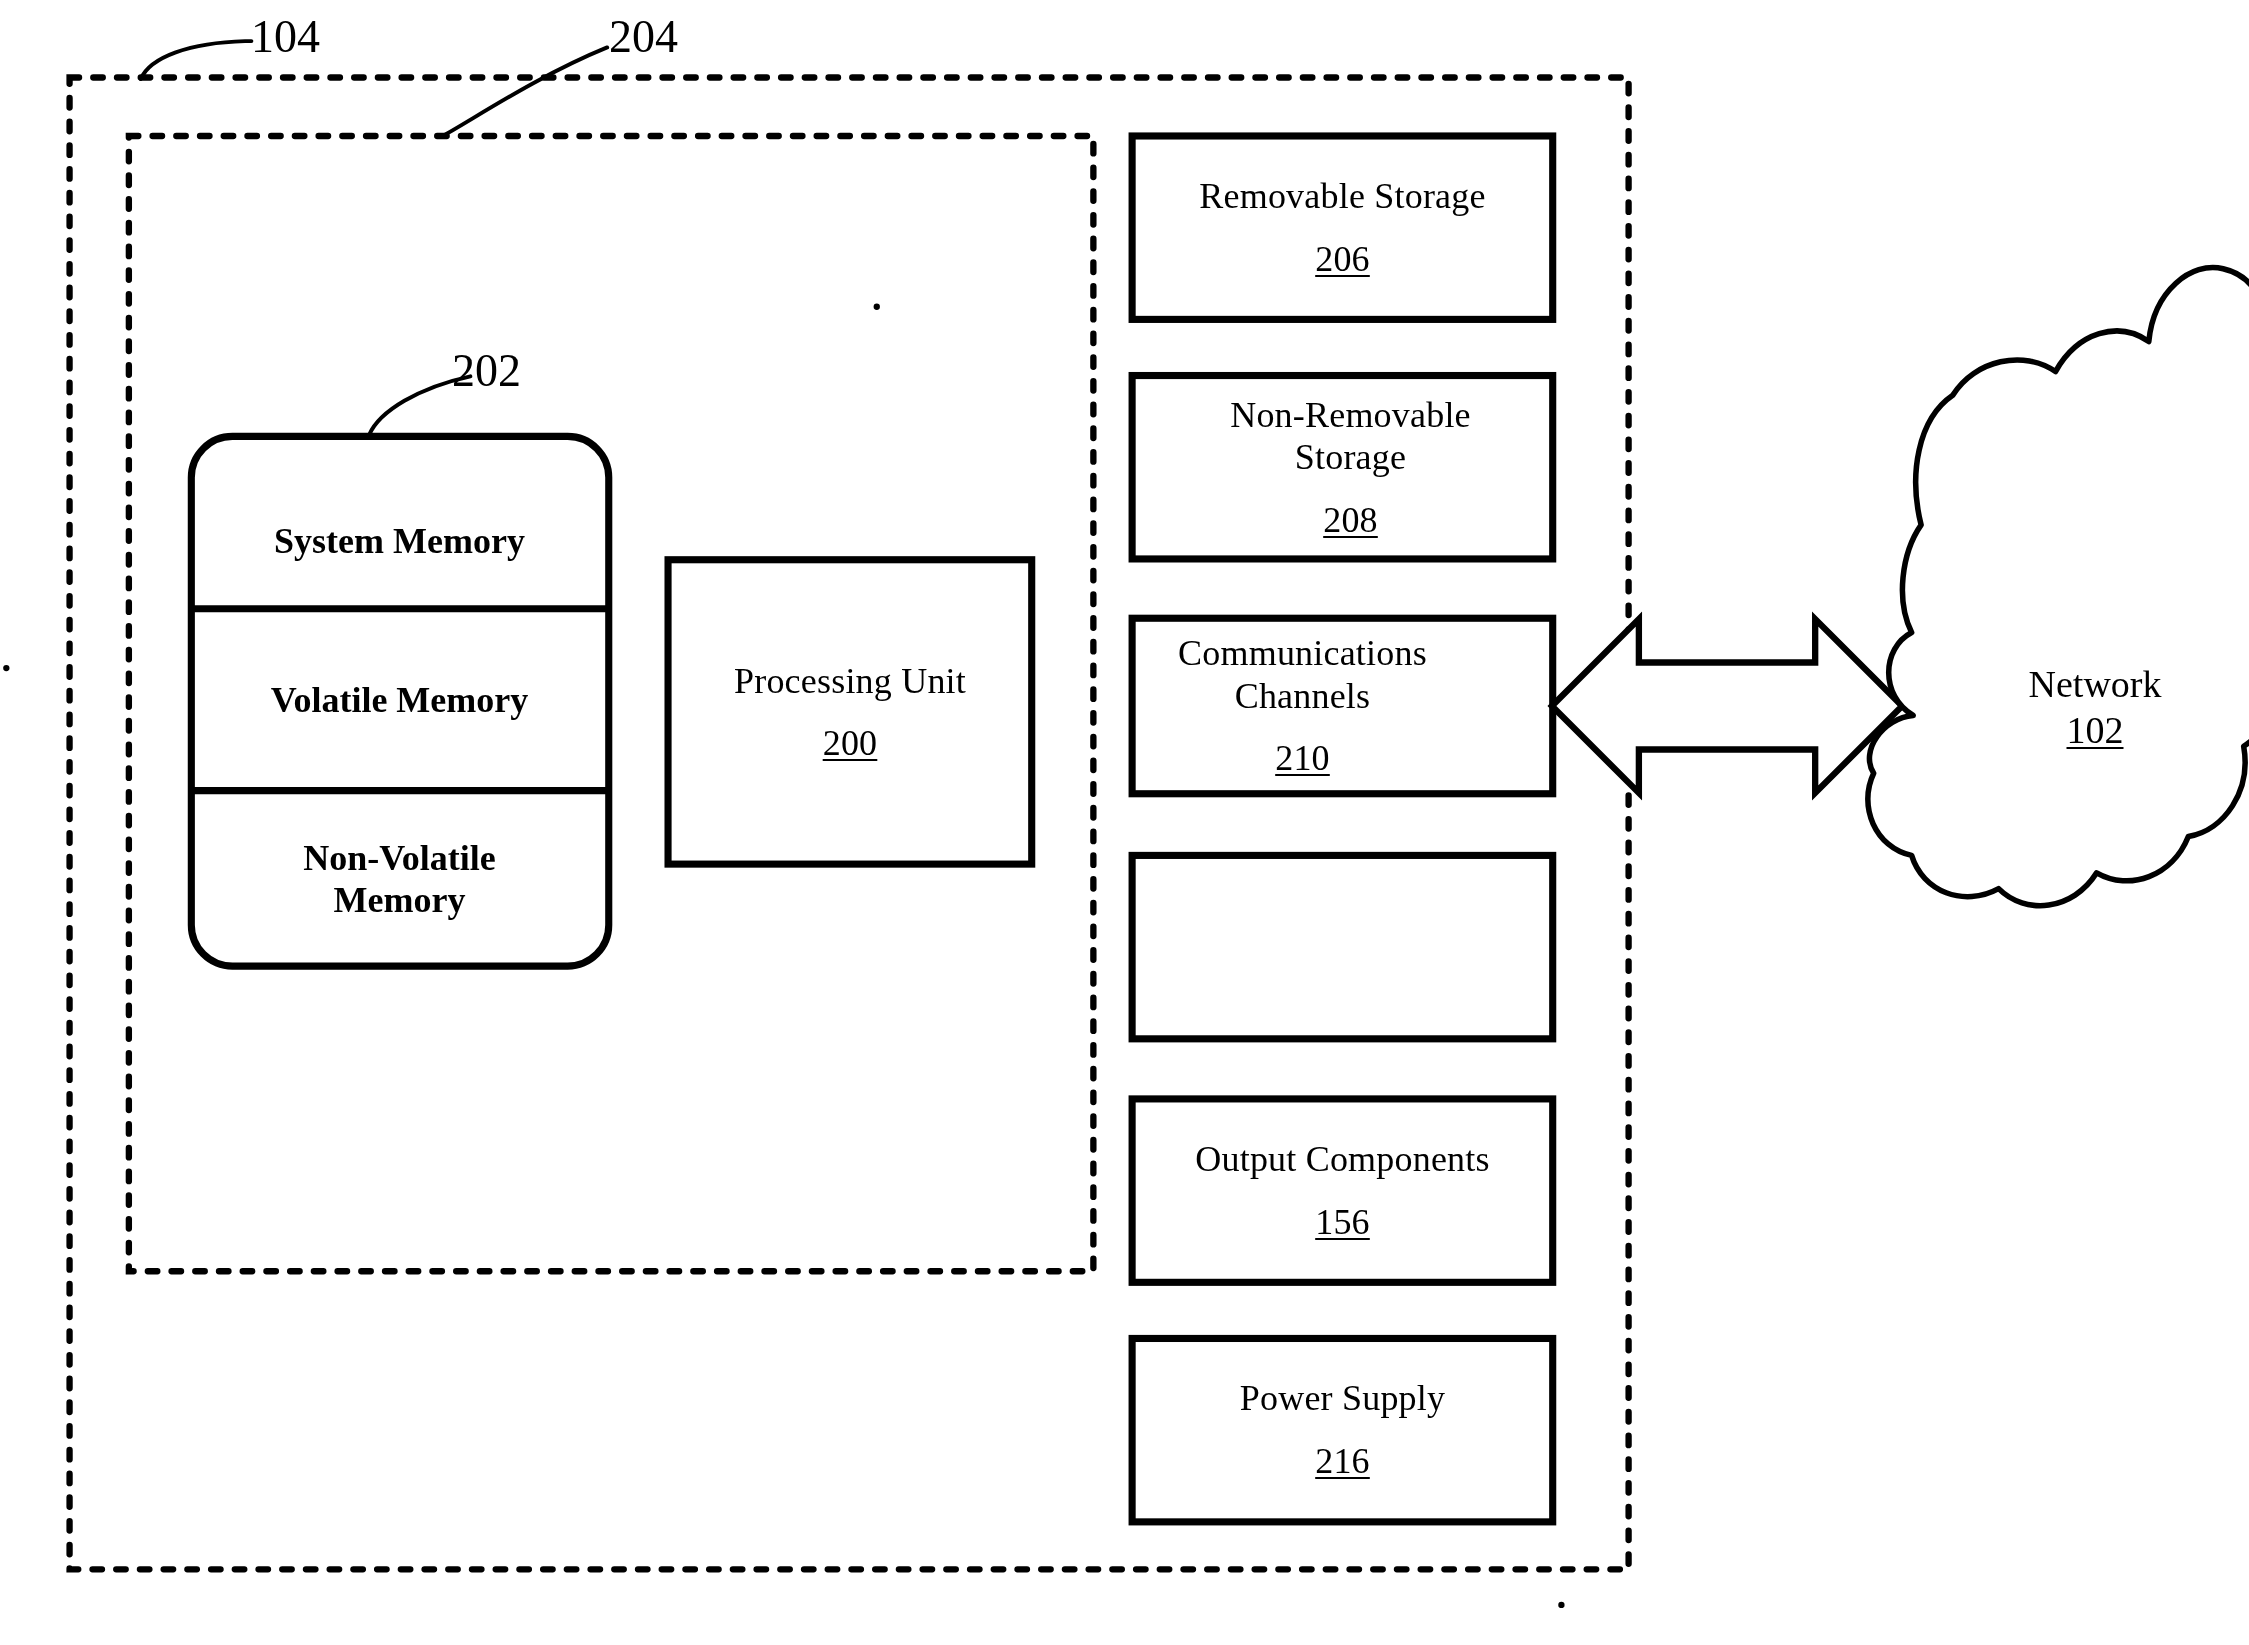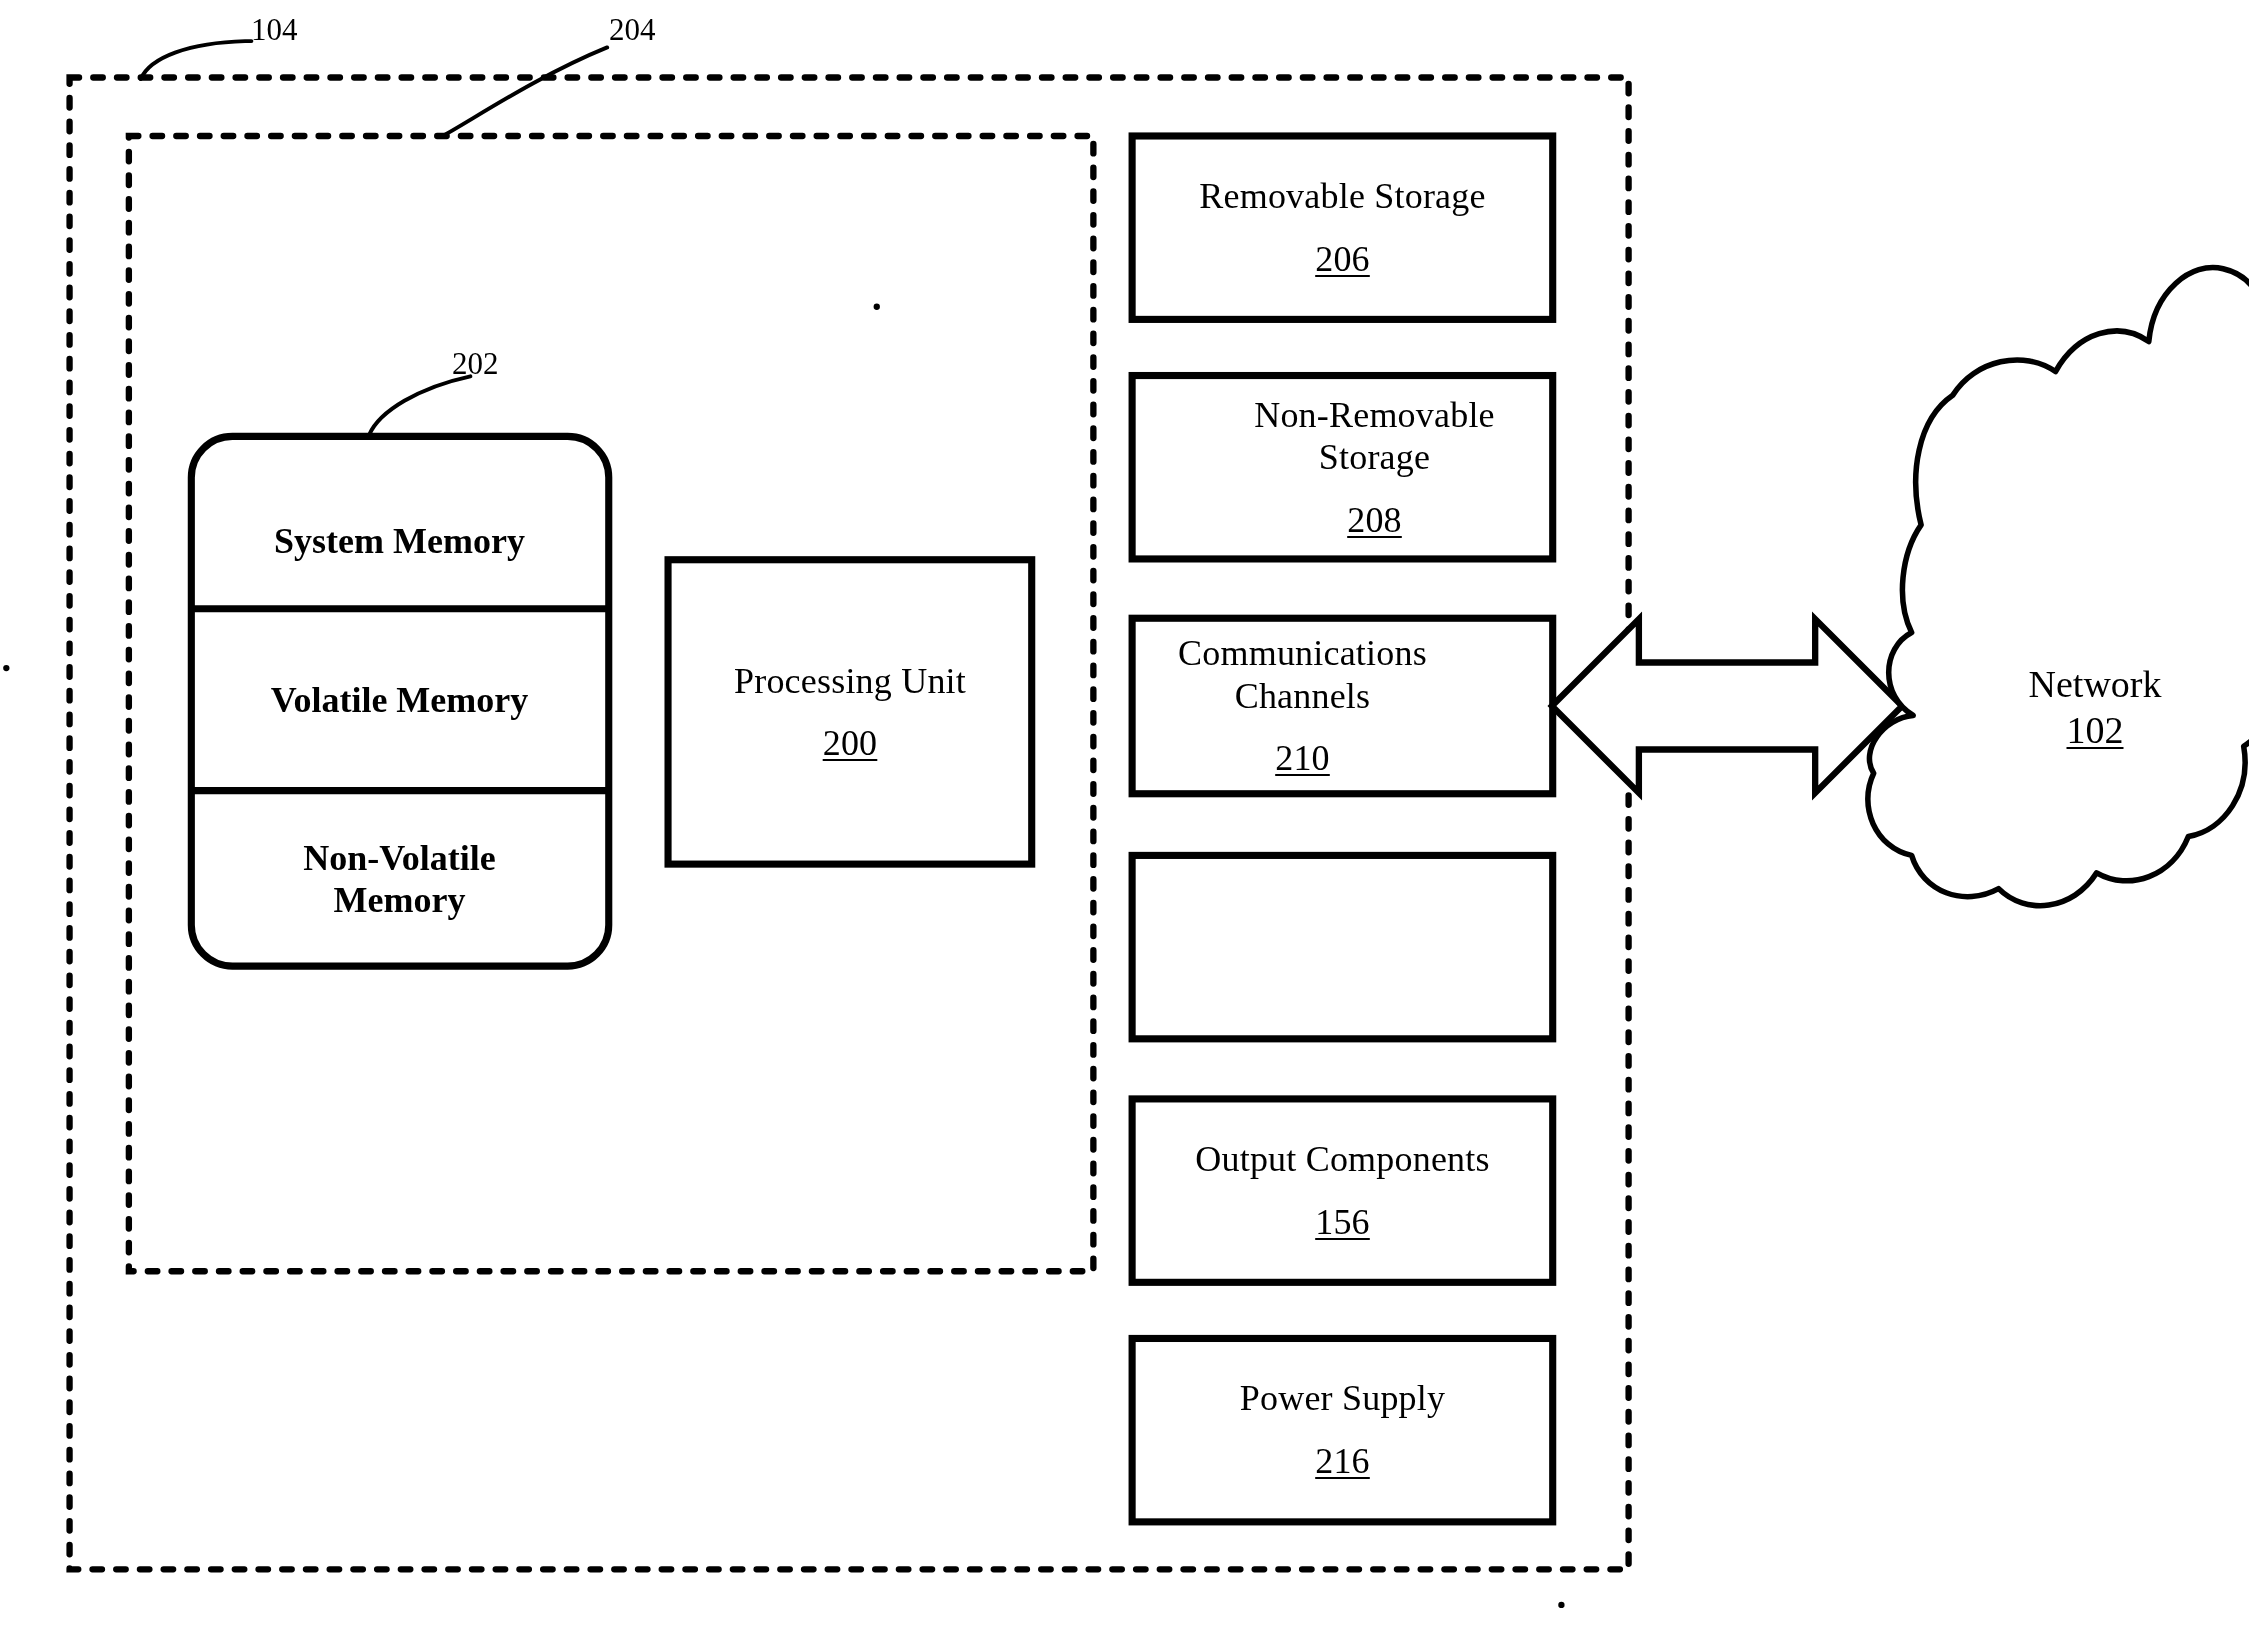--- a/index.html
+++ b/index.html
@@ -38,21 +38,21 @@
     letter-spacing: 0.2px;
     gap: 20px;
   }
   .box-label .ref {
     text-decoration: underline;
     text-underline-offset: 4px;
     text-decoration-thickness: 2.4px;
   }
   .ref-callout {
     position: absolute;
-    font-size: 31px;
+    font-size: 46px;
     line-height: 1;
     white-space: nowrap;
     text-align: center;
   }
   .memory-cell {
     position: absolute;
     display: flex;
     align-items: center;
     justify-content: center;
     text-align: center;
@@ -164,21 +164,21 @@
   <div class="box-label" style="left:668px; top:560px; width:364px; height:304px;">
     <span>Processing Unit</span>
     <span class="ref">200</span>
   </div>
 
   <div class="box-label" style="left:1132px; top:136px; width:421px; height:183px;">
     <span>Removable Storage</span>
     <span class="ref">206</span>
   </div>
 
-  <div class="box-label" style="left:1164px; top:376px; width:421px; height:183px;">
+  <div class="box-label" style="left:1140px; top:376px; width:421px; height:183px;">
     <span style="max-width:316px;">Non-Removable Storage</span>
     <span class="ref">208</span>
   </div>
 
   <div class="box-label" style="left:1092px; top:618px; width:421px; height:176px;">
     <span style="max-width:332px;">Communications Channels</span>
     <span class="ref">210</span>
   </div>
 
 

